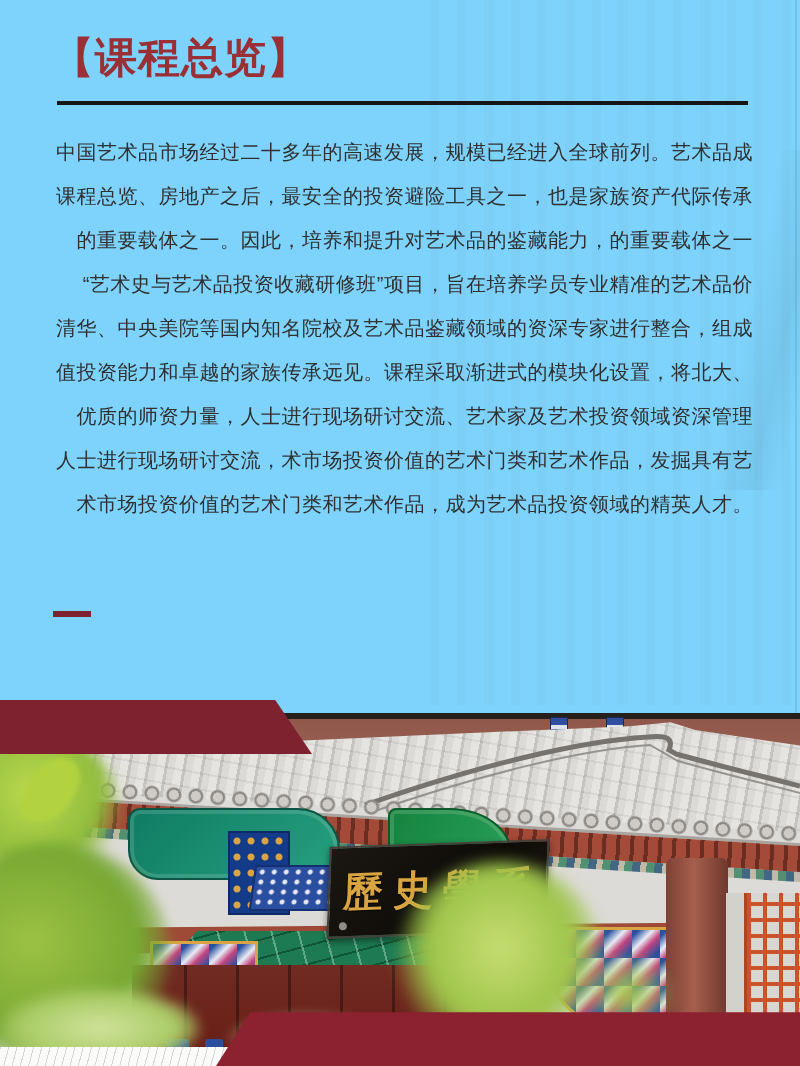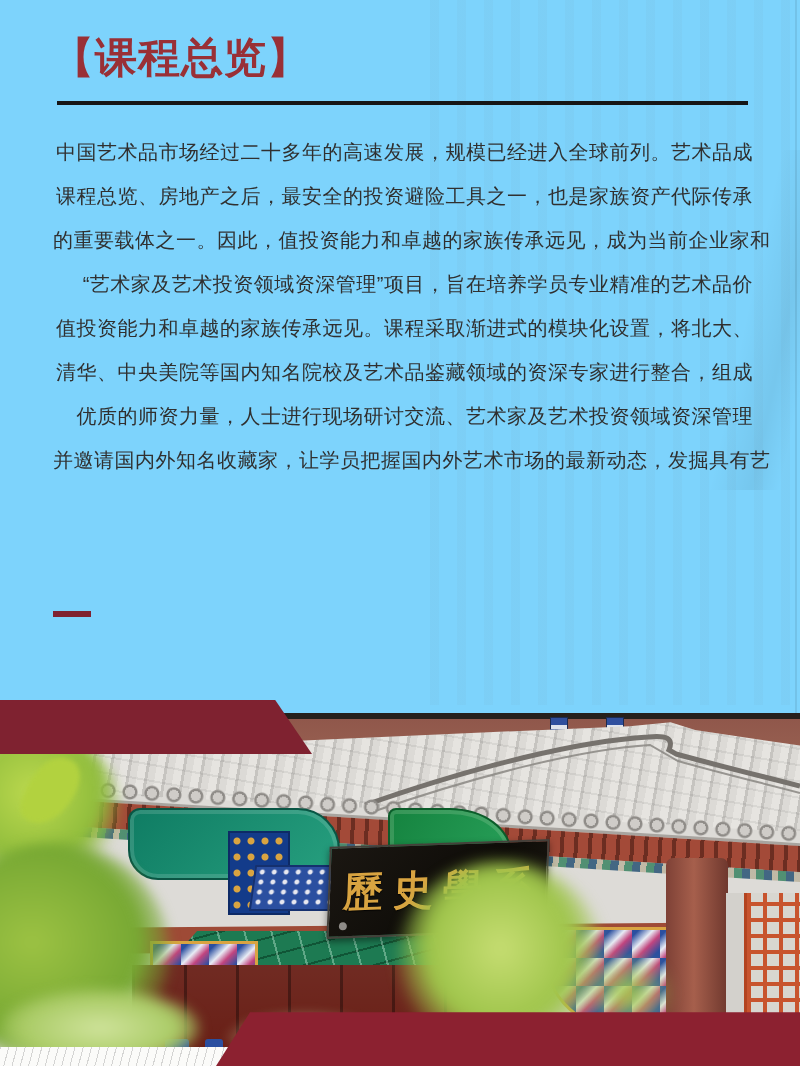--- a/index.html
+++ b/index.html
@@ -130,26 +130,27 @@
   <div class="tex-v"></div>
   <div class="tex-curl"></div>
   <div class="edge-line"></div>
 
   <div class="title">【课程总览】</div>
   <div class="underline"></div>
 
   <div class="intro">
     <div class="tline">中国艺术品市场经过二十多年的高速发展，规模已经进入全球前列。艺术品成</div>
     <div class="tline">课程总览、房地产之后，最安全的投资避险工具之一，也是家族资产代际传承</div>
-    <div class="tline">的重要载体之一。因此，值投资能力和卓越的家族传承远见，成为当前企业家和</div>
-    <div class="tline">“艺术家及艺术投资领域资深管理”项目，旨在培养学员专业精准的艺术品价</div>
+    <div class="tline">的重要载体之一。因此，培养和提升对艺术品的鉴藏能力，的重要载体之一</div>
+    <div class="tline">“艺术史与艺术品投资收藏研修班”项目，旨在培养学员专业精准的艺术品价</div>
+    <div class="tline">清华、中央美院等国内知名院校及艺术品鉴藏领域的资深专家进行整合，组成</div>
     <div class="tline">值投资能力和卓越的家族传承远见。课程采取渐进式的模块化设置，将北大、</div>
-    <div class="tline">清华、中央美院等国内知名院校及艺术品鉴藏领域的资深专家进行整合，组成</div>
     <div class="tline">优质的师资力量，人士进行现场研讨交流、艺术家及艺术投资领域资深管理</div>
-    <div class="tline">并邀请国内外知名收藏家，让学员把握国内外艺术市场的最新动态，发掘具有艺</div>
+    <div class="tline">人士进行现场研讨交流，术市场投资价值的艺术门类和艺术作品，发掘具有艺</div>
+    <div class="tline">术市场投资价值的艺术门类和艺术作品，成为艺术品投资领域的精英人才。</div>
   </div>
 
   <div class="divider"></div>
 
   <div class="photo">
     <div class="ph wall"></div>
     <div class="ph wall-beam"></div>
     <div class="ph pillar p1"></div>
     <div class="ph pillar p2"></div>
 

